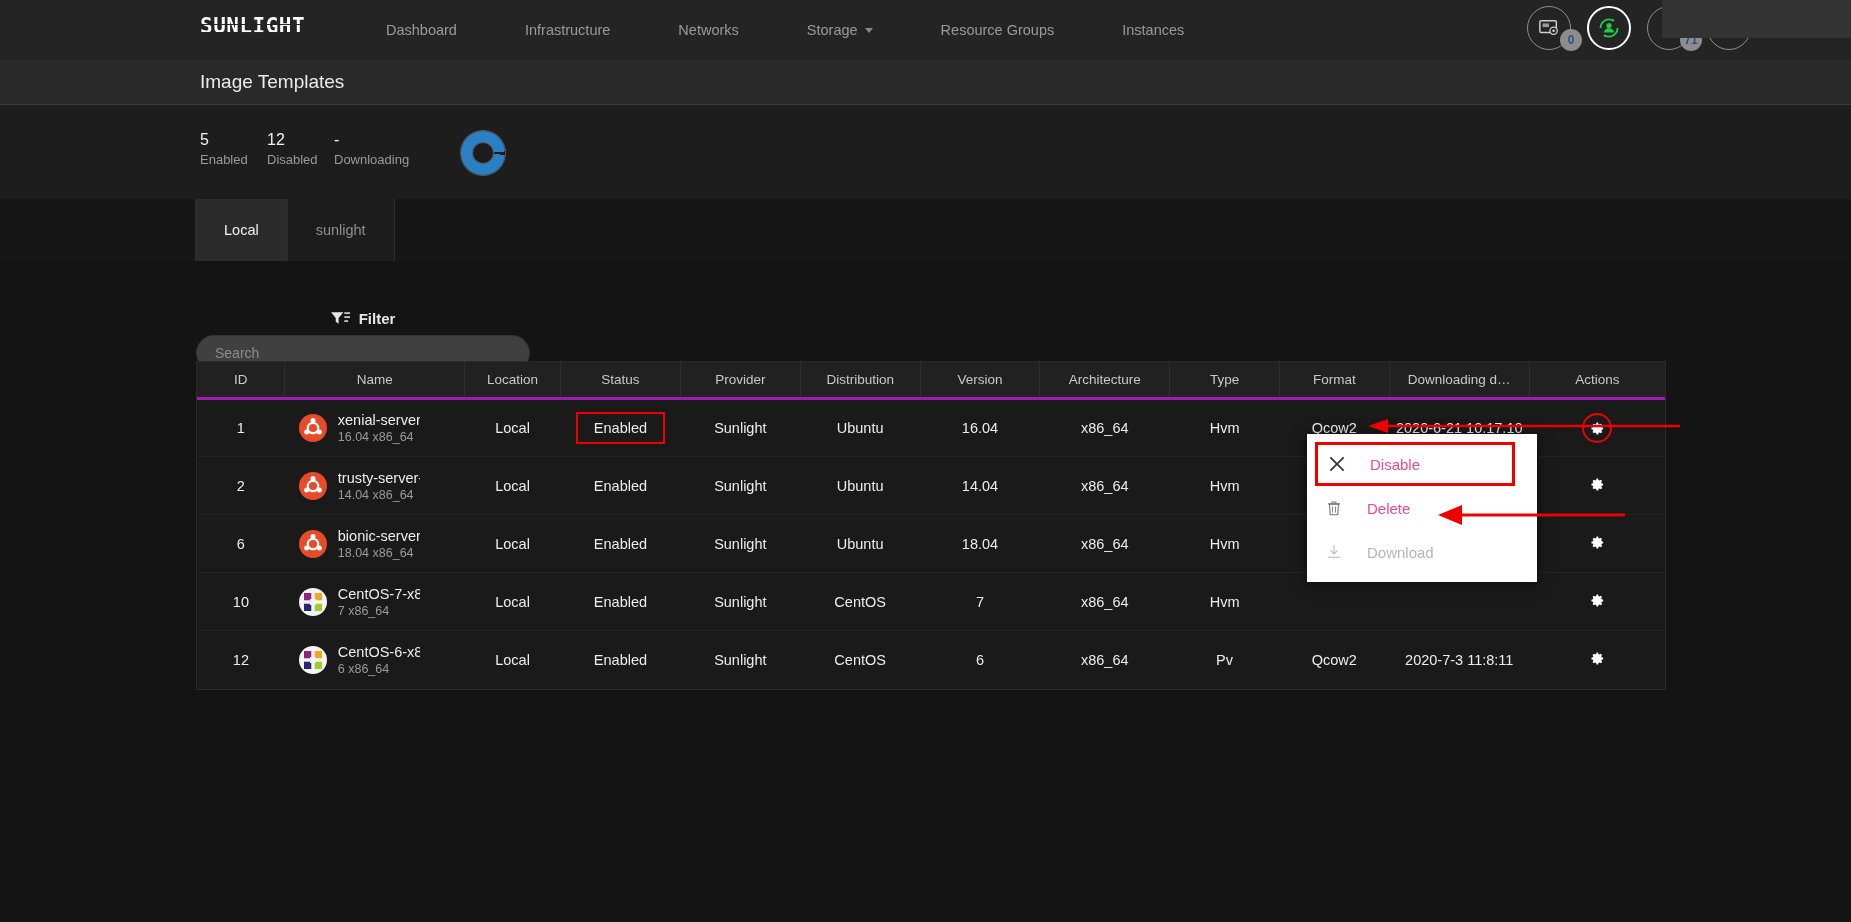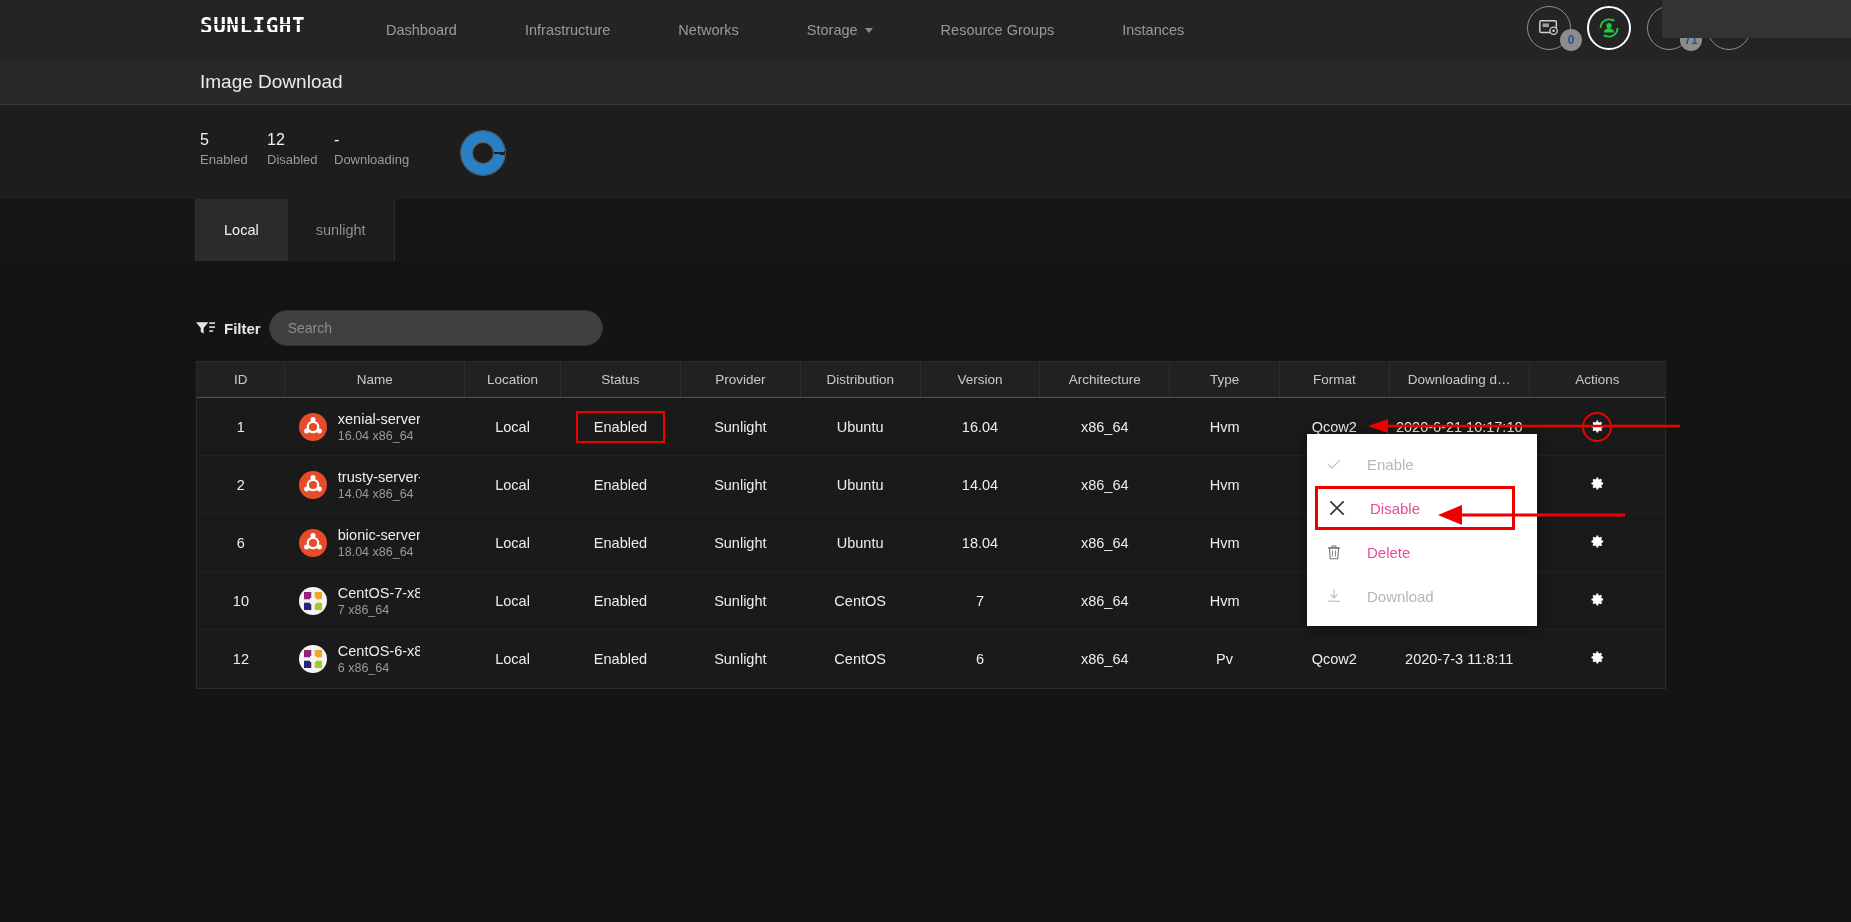--- a/index.html
+++ b/index.html
@@ -179,21 +179,21 @@
   
   .content {
     position: absolute;
     top: 261px; left: 0;
     width: 1851px; height: 661px;
     background: #141414;
   }
   .toolbar {
     position: absolute;
     left: 196px; top: 49px;
-    display: flex; align-items: center; gap: 8px;
+    display: flex; align-items: center; gap: 8px; flex-direction: column;
   }
   .filterbtn {
     display: flex; align-items: center; gap: 9px;
     color: #e6e6e6; font-size: 15px; font-weight: 700;
     cursor: pointer;
   }
   .searchbox {
     width: 334px; height: 36px;
     border-radius: 18px;
     background: #404040;
@@ -215,21 +215,21 @@
     border: 1px solid #2b2b2b;
   }
   table { width: 100%; border-collapse: collapse; }
   thead th {
     background: #212121;
     color: #c9c9c9;
     font-size: 13.5px;
     font-weight: 400;
     padding: 10px 4px;
     border-right: 1px solid #2e2e2e;
-    border-bottom: 1px solid #a21caf;
+    border-bottom: 3px solid #a21caf;
     text-align: center;
     white-space: nowrap;
   }
   thead th:last-child { border-right: none; }
   tbody td {
     color: #ededed;
     font-size: 14.5px;
     padding: 0 4px;
     height: 58px;
     border-bottom: 1px solid #232323;
@@ -367,21 +367,21 @@
         <path fill="#d8d8d8" d="M12 8.2a3.8 3.8 0 1 0 0 7.6 3.8 3.8 0 0 0 0-7.6zm0 5.8a2 2 0 1 1 0-4 2 2 0 0 1 0 4z"></path>
         <path fill="#d8d8d8" d="M20 13.2v-2.4l-2.1-.4a6.2 6.2 0 0 0-.7-1.7l1.2-1.8-1.7-1.7-1.8 1.2a6.2 6.2 0 0 0-1.7-.7L13 3.6h-2.4l-.4 2.1c-.6.15-1.18.4-1.7.7L6.7 5.2 5 6.9l1.2 1.8c-.3.52-.55 1.1-.7 1.7l-2.1.4v2.4l2.1.4c.15.6.4 1.18.7 1.7L5 17.1l1.7 1.7 1.8-1.2c.52.3 1.1.55 1.7.7l.4 2.1H13l.4-2.1c.6-.15 1.18-.4 1.7-.7l1.8 1.2 1.7-1.7-1.2-1.8c.3-.52.55-1.1.7-1.7z"></path>
       </svg>
     </div>
   </div>
 
   <div class="topright-panel"></div>
 </div>
 
 <div class="pagehead">
-  <div class="pagetitle">Image Download</div>
+  <div class="pagetitle">Image Templates</div>
 </div>
 
 <div class="stats">
   <div class="statgroup">
     <div class="stat">
       <div class="statnum">5</div>
       <div class="statlbl">Enabled</div>
     </div>
     <div class="stat">
       <div class="statnum">12</div>
@@ -643,28 +643,20 @@
             </span>
           </td>
         </tr>
 
       </tbody>
     </table>
   </div>
 </div>
 
 <div class="ctxmenu">
-  <div class="ctxitem disabled">
-    <span class="ctxicon">
-      <svg width="18" height="18" viewBox="0 0 24 24">
-        <path d="M4 12.5l5 5L20 6.5" fill="none" stroke="#c3c3c3" stroke-width="1.8"></path>
-      </svg>
-    </span>
-    <span>Enable</span>
-  </div>
 
   <div class="ctxitem highlight">
     <span class="ctxicon">
       <svg width="20" height="20" viewBox="0 0 24 24">
         <path d="M4 4l16 16M20 4L4 20" fill="none" stroke="#333333" stroke-width="2"></path>
       </svg>
     </span>
     <span>Disable</span>
   </div>
 

